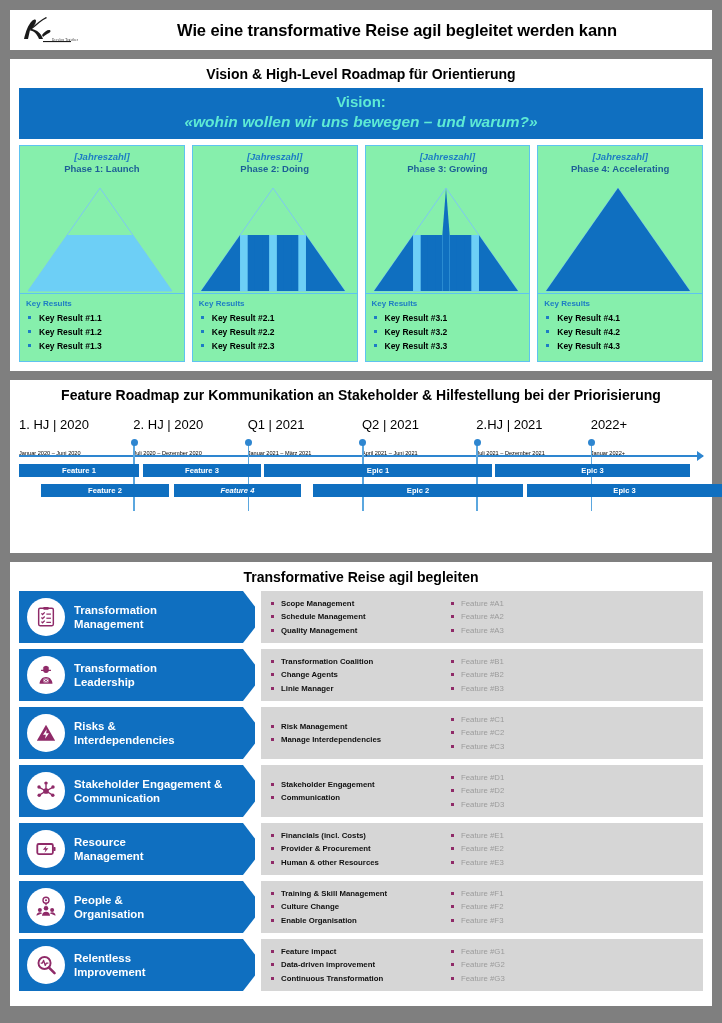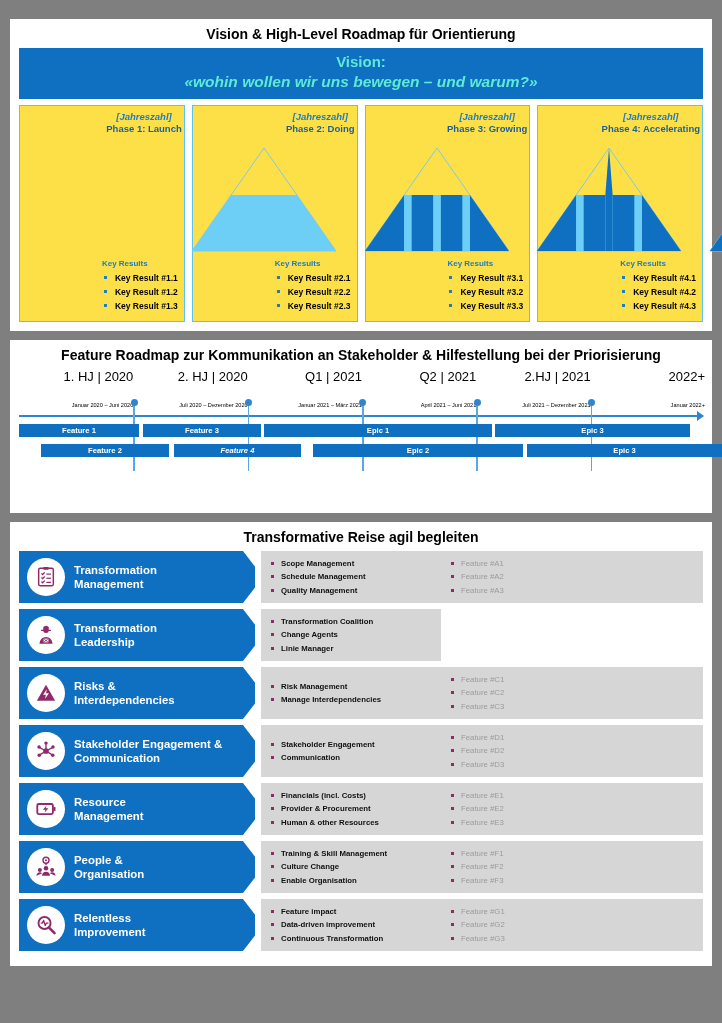--- a/index.html
+++ b/index.html
@@ -91,24 +91,23 @@
   .phases {
     display: flex;
     gap: 7px;
     margin: 6px 9px 0 9px;
     padding-bottom: 9px;
   }
   .phase {
     flex: 1 1 0;
     border: 1px solid #5ec3f0;
     box-sizing: border-box;
-    background: #fde047;
+    background: #86efac;
     display: flex;
     flex-direction: column;
-    align-items: flex-end;
   }
   .phase-head {
     text-align: center;
     padding: 5px 2px 2px 2px;
   }
   .phase-year {
     font-size: 9.5px;
     font-style: italic;
     font-weight: bold;
     color: #1d7cc4;
@@ -153,22 +152,22 @@
   }
 
   
   .roadmap-body {
     position: relative;
     height: 144px;
     margin: 0 9px;
   }
   .tl-col {
     position: absolute;
-    top: 0;
-    text-align: right;
+    top: 8px;
+    text-align: left;
   }
   .tl-major {
     font-size: 13px;
     color: #000;
     line-height: 1.2;
     white-space: nowrap;
   }
   .tl-minor {
     font-size: 5.6px;
     color: #000;
@@ -305,20 +304,34 @@
     left: 0; top: 5px;
     width: 3px; height: 3px;
     background: #8f2a68;
   }
 </style>
 </head>
 <body>
 
 <div class="page">
 
+  <div class="titlebar">
+    <div class="logo">
+      <svg width="86" height="34" viewBox="0 0 86 34">
+        <g fill="#1a1a1a">
+          <path d="M8 26 C10 18 12 12 16 8 C18 6 20 6 20 8 C20 11 17 14 14 17 L12 26 Z"></path>
+          <path d="M31 5 C26 7 21 12 16 16 C21 17 25 20 27 26 L23 26 C21 21 18 18 14 17.5 L14.5 15.5 C20 11 25 6.5 30 4 Z"></path>
+          <path d="M26 22 C28 19 31 17 33 17 C35 17 35 19 33 20 C31 21 29 22 27 24 Z"></path>
+          <rect x="27" y="28" width="28" height="1.1"></rect>
+        </g>
+      </svg>
+      <span class="logo-sub">Develop Together</span>
+    </div>
+    <div class="doc-title">Wie eine transformative Reise agil begleitet werden kann</div>
+  </div>
 
   <div class="panel">
     <div class="panel-head">Vision &amp; High-Level Roadmap für Orientierung</div>
 
     <div class="vision">
       <div class="vision-label">Vision:</div>
       <div class="vision-quote">«wohin wollen wir uns bewegen – und warum?»</div>
     </div>
 
     <div class="phases" id="phases">
@@ -519,20 +532,25 @@
        <div class="cap-label" style="font-size: 11.4px;">
          <div>Transformation</div>
          <div>Leadership</div>
        </div>
      </div>
      <div class="cap-mid">
        <div class="mid-item">Transformation Coalition</div>
             <div class="mid-item">Change Agents</div>
             <div class="mid-item">Linie Manager</div>
      </div>
+     <div class="cap-right">
+       <div class="feat-item">Feature #B1</div>
+            <div class="feat-item">Feature #B2</div>
+            <div class="feat-item">Feature #B3</div>
+     </div>
         </div>
         <div class="cap-row">
           <div class="cap-chev">
        <div class="cap-icon">
               <svg width="22" height="22" viewBox="0 0 24 24">
                 <path d="M12 3L22 20.5H2z" fill="#8f2a68"></path>
                 <path d="M12.8 7.8l-4 6h3l-.8 4.6 4.2-6.2h-3z" fill="#fff"></path>
               </svg>
             </div>
        <div class="cap-label" style="font-size: 11.4px;">

